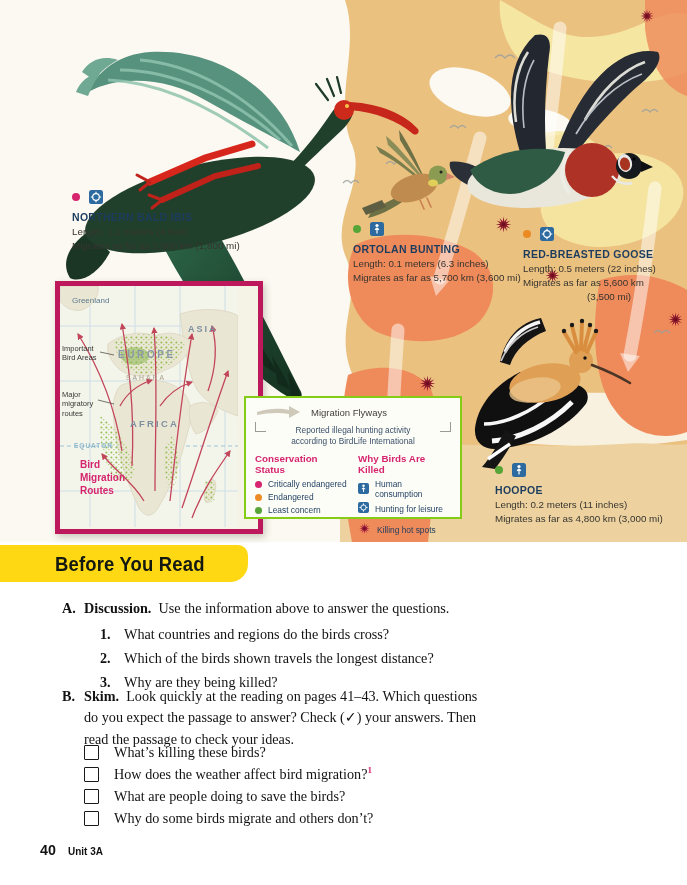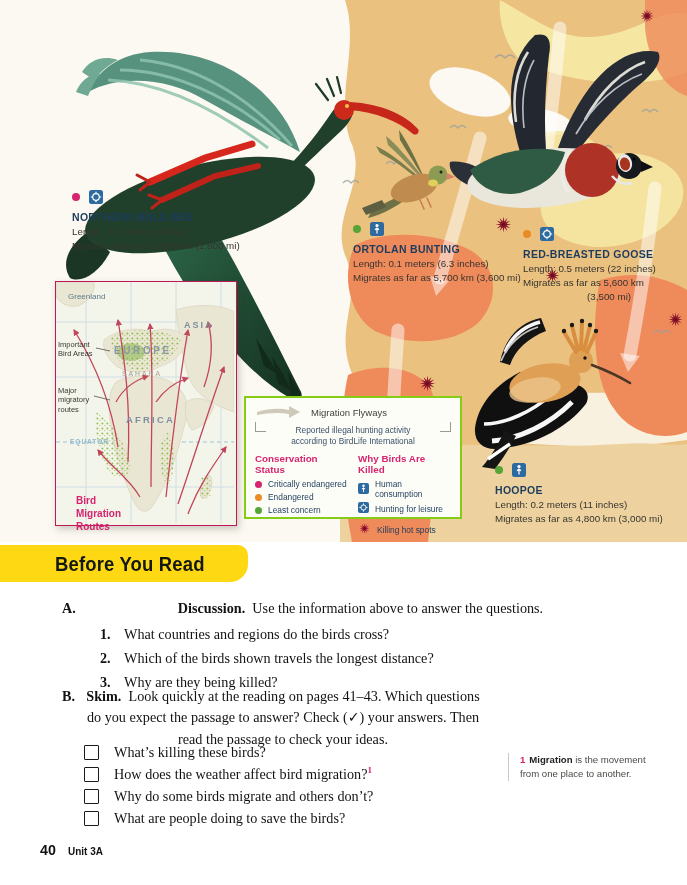--- a/index.html
+++ b/index.html
@@ -11,24 +11,24 @@
   
   .bird-label{position:absolute;font-family:"Liberation Sans",sans-serif;}
   .bl-icons{display:flex;align-items:center;gap:9px;height:14px;}
   .dot{width:8px;height:8px;border-radius:50%;display:inline-block;}
   .kill-icon svg{display:block;}
   .bl-name{font-size:10.5px;font-weight:700;color:#1C3C5E;letter-spacing:.3px;margin-top:7px;}
   .bl-line{font-size:9.8px;color:#36342e;margin-top:3px;}
   .bl-line.indent{padding-left:64px;}
   
   .inset{position:absolute;left:55px;top:281px;width:180px;height:243px;background:#F4F3E6;
-         border:1px solid #be185d;box-shadow:2px 3px 7px rgba(60,50,30,.25);}
+         border:5px solid #be185d;box-shadow:2px 3px 7px rgba(60,50,30,.25);padding-left:18px;}
   .inset .lbl{position:absolute;color:#7E8FA0;font-weight:700;}
   .inset .small-note{position:absolute;font-size:7.5px;color:#3a3a35;line-height:1.25;font-weight:400;}
-  .inset .map-title{position:absolute;font-size:10px;line-height:1.3;font-weight:700;color:#D6246E;margin-top:40px;}
+  .inset .map-title{position:absolute;font-size:10px;line-height:1.3;font-weight:700;color:#D6246E;}
   
   .legend{position:absolute;left:244px;top:396px;width:218px;height:123px;background:#FDFDF8;
           border:2px solid #84cc16;box-sizing:border-box;padding:7px 9px 6px 9px;}
   .lg-row1{display:flex;align-items:center;gap:10px;}
   .lg-flyways{font-size:9.5px;color:#43413a;}
   .lg-bar{display:flex;align-items:center;gap:5px;margin-top:7px;}
   .lg-grad{width:128px;height:13px;background:linear-gradient(90deg,#DF6A3D 0%,#EA9A4C 45%,#F2D466 100%);
            display:flex;align-items:center;justify-content:space-between;padding:0 8px;box-sizing:border-box;}
   .lg-grad .hi{font-size:7.5px;font-weight:700;color:#6E2A10;letter-spacing:.4px;}
   .lg-grad .lo{font-size:7.5px;font-weight:700;color:#6b5416;letter-spacing:.4px;}
@@ -47,21 +47,21 @@
   .banner{position:absolute;left:0;top:545px;width:248px;height:37px;background:#FFD814;
           border-radius:0 10px 18px 0;}
   .banner span{display:inline-block;margin-left:55px;line-height:37px;font-size:20.5px;font-weight:700;
           color:#131810;transform:scaleX(.9);transform-origin:left center;letter-spacing:.2px;}
   
   .serif{font-family:"Liberation Serif",serif;color:#121212;}
   .secA{position:absolute;left:62px;top:598px;width:575px;}
   .secB{position:absolute;left:62px;top:686px;width:420px;}
   .sec-head{display:flex;font-size:14.2px;line-height:1.5;}
   .sec-letter{font-weight:700;width:22px;flex:none;}
-  .sec-body{flex:1;text-align:center;}
+  .sec-body{flex:1;}
   .sec-title{font-weight:700;}
   .q-row{display:flex;font-size:14.2px;margin-top:7px;margin-left:38px;}
   .q-num{font-weight:700;width:24px;flex:none;}
   .checklist{position:absolute;left:84px;top:741px;text-align:center;}
   .chk-row{display:flex;align-items:center;height:22px;font-size:14.2px;}
   .chk-box{width:13px;height:13px;border:1.7px solid #1a1a1a;border-radius:1px;background:#fff;
            margin-right:15px;flex:none;}
   .chk-sup{color:#D6246E;font-weight:700;font-size:9px;vertical-align:super;line-height:0;}
   
   .footnote{position:absolute;left:508px;top:753px;width:130px;border-left:1px solid #c8c8c8;
@@ -467,31 +467,27 @@
     <div class="chk-row">
       <span class="chk-box"></span>
       <span>What’s killing these birds?</span>
     </div>
     <div class="chk-row">
       <span class="chk-box"></span>
       <span><span>How does the weather affect bird migration?</span><span class="chk-sup">1</span></span>
     </div>
     <div class="chk-row">
       <span class="chk-box"></span>
-      <span>Why do some birds migrate and others don’t?</span>
+      <span>What are people doing to save the birds?</span>
     </div>
     <div class="chk-row">
       <span class="chk-box"></span>
-      <span>What are people doing to save the birds?</span>
-    </div>
-  </div>
-
-  <div class="footnote">
-    <span class="num">1</span><span class="term">Migration</span>
-    <span>is the movement from one place to another.</span>
-  </div>
+      <span>Why do some birds migrate and others don’t?</span>
+    </div>
+  </div>
+
 
   <div class="footer">
     <span class="pg">40</span>
     <span class="unit">Unit 3A</span>
   </div>
 
 </div>
 
 </body></html>

